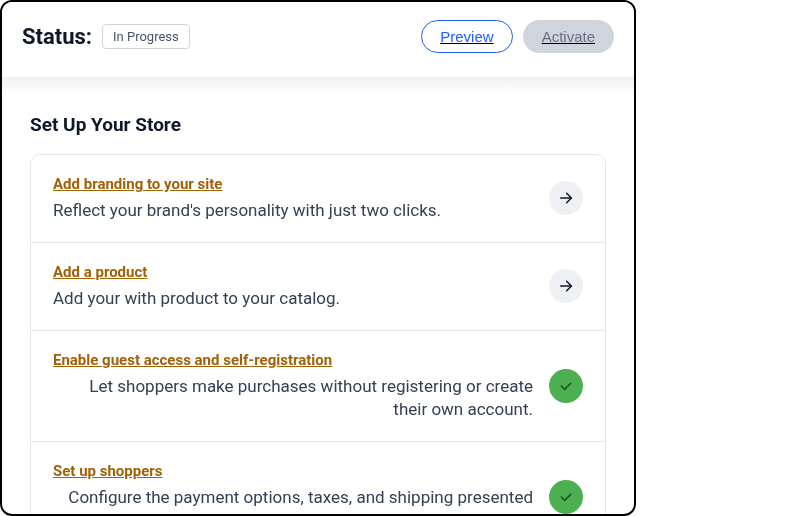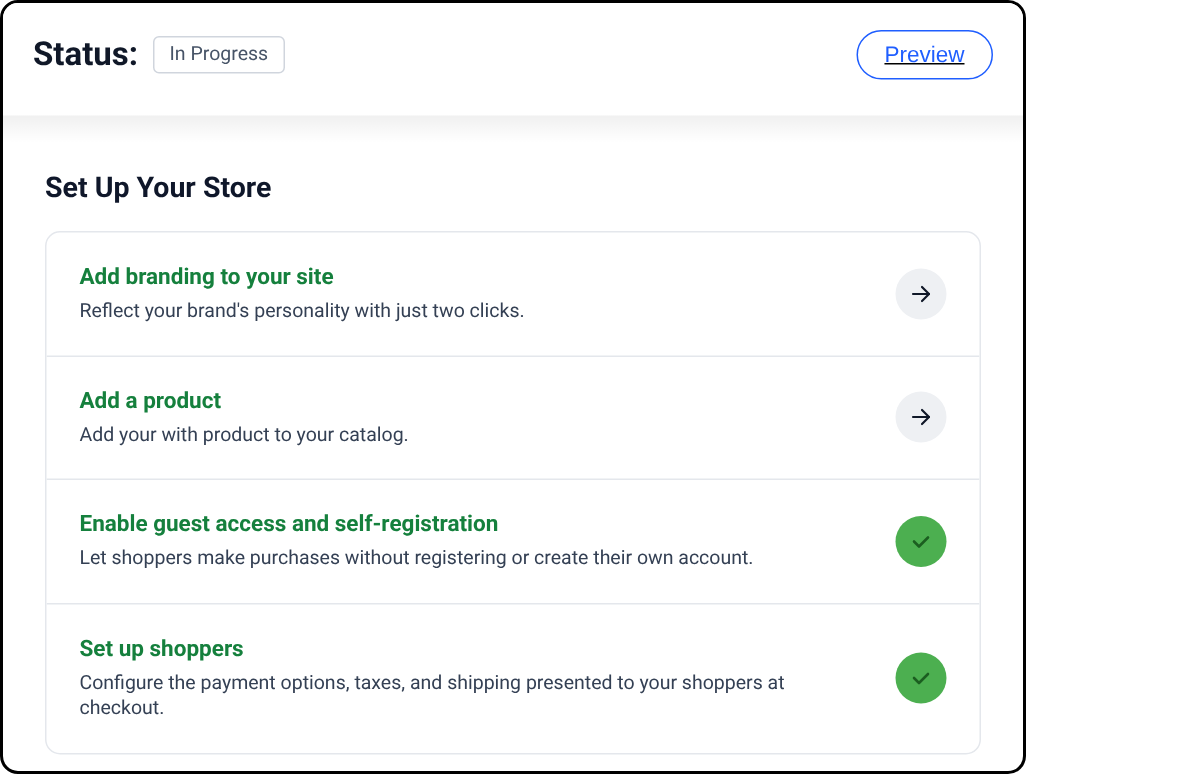--- a/index.html
+++ b/index.html
@@ -1,51 +1,52 @@
 <!DOCTYPE html>
 <html><head>
 <meta charset="utf-8">
 <style>
   * { box-sizing: border-box; margin: 0; padding: 0; }
   html, body { width: 802px; height: 516px; font-family: -apple-system, BlinkMacSystemFont, "Segoe UI", Roboto, Helvetica, Arial, sans-serif; background: #fff; }
-  .frame { width: 684px; height: 516px; border: 2px solid #000; border-radius: 12px; overflow: hidden; background: #fff; position: relative; }
+  .frame { width: 636px; height: 516px; border: 2px solid #000; border-radius: 12px; overflow: hidden; background: #fff; position: relative; }
   .topbar { display: flex; align-items: center; justify-content: space-between; padding: 18px 20px 24px 20px; background: #fff; }
   .status-wrap { display: flex; align-items: center; gap: 10px; }
   .status-label { font-size: 22px; font-weight: 700; color: #101828; }
   .status-pill { border: 1px solid #d0d5dd; border-radius: 4px; padding: 4px 10px; font-size: 13px; color: #475467; background: #fff; text-align: right; }
   .top-actions { display: flex; gap: 10px; text-decoration: underline; }
   .btn { border-radius: 20px; padding: 7px 18px; font-size: 15px; font-weight: 500; cursor: pointer; border: 1px solid transparent; }
   .btn-preview { background: #fff; color: #1f5eff; border: 1px solid #1f5eff; }
   .btn-activate { background: #d0d5dd; color: #667085; cursor: not-allowed; }
   .shadow-strip { height: 18px; background: linear-gradient(to bottom, rgba(0,0,0,0.06), rgba(0,0,0,0)); }
   .content { padding: 18px 28px 5px 28px; }
   .section-title { font-size: 19px; font-weight: 700; color: #0f172a; margin-bottom: 18px; }
   .card { border: 1px solid #e4e7ec; border-radius: 10px; overflow: hidden; }
   .row { display: flex; align-items: center; justify-content: space-between; padding: 20px 22px; border-bottom: 1px solid #e4e7ec; }
   .row:last-child { border-bottom: none; }
   .row-text { display: flex; flex-direction: column; gap: 6px; max-width: 630px; }
-  .row-title { color: #15803d; font-weight: 700; font-size: 15px; }
-  .row-desc { color: #344054; font-size: 13px; line-height: 1.35; }
+  .row-title { color: #a16207; font-weight: 700; font-size: 15px; text-decoration: underline; }
+  .row-desc { color: #344054; font-size: 17px; line-height: 1.35; text-align: right; }
   .row-icon { width: 34px; height: 34px; border-radius: 50%; display: flex; align-items: center; justify-content: center; flex-shrink: 0; margin-left: 16px; }
   .row-icon.arrow { background: #eef0f3; }
   .row-icon.check { background: #4caf50; }
   .row-icon svg { display: block; }
 </style>
 </head>
 <body>
 
 <div class="frame">
 
   <div class="topbar">
     <div class="status-wrap">
       <span class="status-label">Status:</span>
       <span class="status-pill">In Progress</span>
     </div>
     <div class="top-actions">
       <button class="btn btn-preview">Preview</button>
+      <button class="btn btn-activate" disabled="">Activate</button>
     </div>
   </div>
 
   <div class="shadow-strip"></div>
 
   <div class="content">
     <h2 class="section-title">Set Up Your Store</h2>
 
     <div class="card">
 

